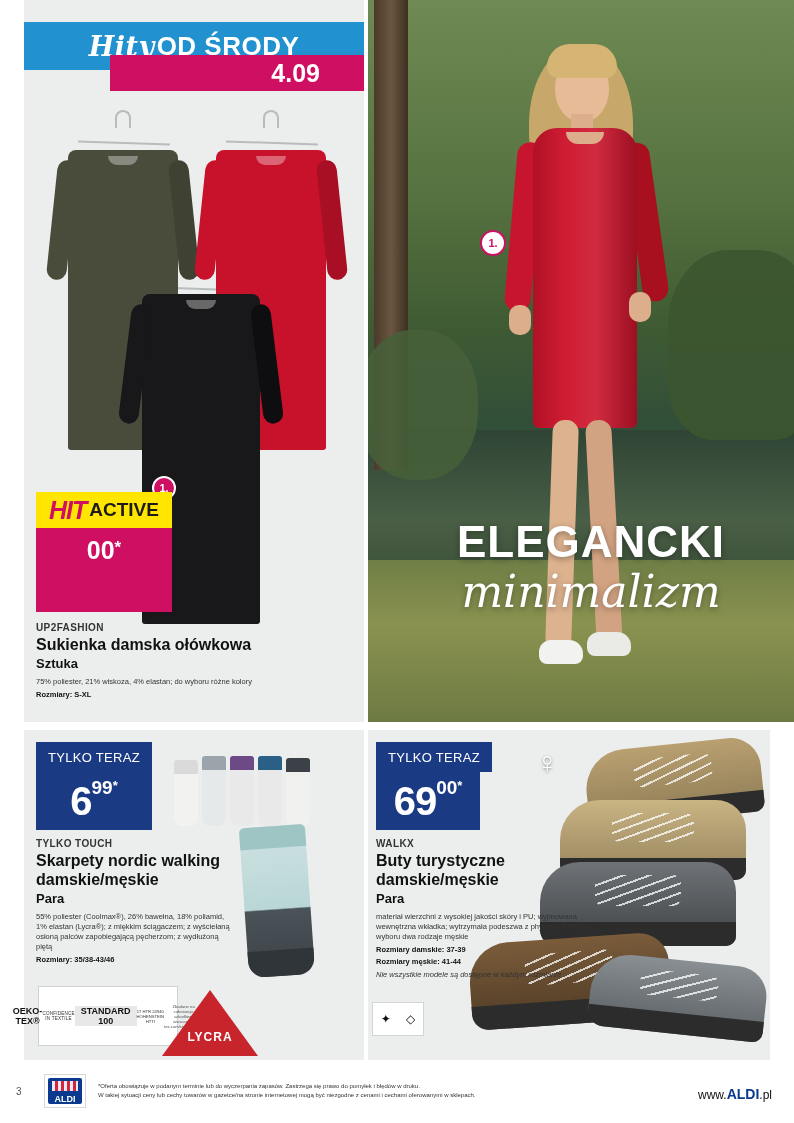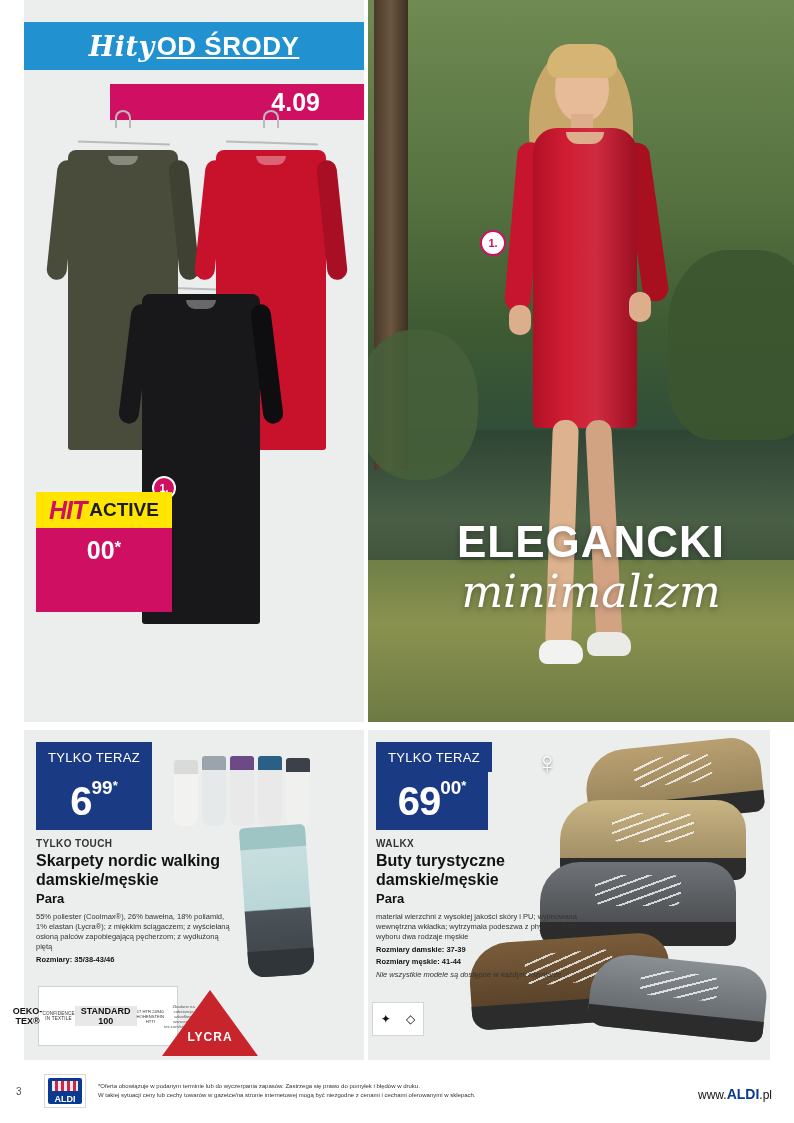--- a/index.html
+++ b/index.html
@@ -23,24 +23,24 @@
     position:absolute; left:24px; top:22px; width:340px; height:48px;
     background:#2191cf;
     color:#fff;
     display:flex; align-items:center; justify-content:center;
   }
   .banner-blue .t1 {
     font-family:"DejaVu Serif", serif;
     font-style:italic; font-weight:bold; font-size:27px; letter-spacing:.5px;
   }
   .banner-blue .t2 {
-    font-weight:bold; font-size:26px; margin-left:2px; letter-spacing:.5px;text-decoration:underline;
+    font-weight:bold; font-size:26px; margin-left:2px; letter-spacing:.5px;
   }
   .banner-pink {
-    position:absolute; left:110px; top:84px; width:254px; height:36px;
+    position:absolute; left:110px; top:55px; width:254px; height:36px;
     background:#cf0f62; color:#fff;
     display:flex; align-items:center; justify-content:flex-end;
     padding-right:44px;
     font-weight:bold; font-size:25px;
   }
 
   
   .dress-area { position:absolute; left:24px; top:106px; width:340px; height:420px; }
   .hanger-hook {
     position:absolute; width:16px; height:18px;
@@ -331,20 +331,27 @@
     <div class="hit-top">
       <span class="h1">HIT</span>
       <span class="h2">ACTIVE</span>
     </div>
     <div class="hit-bot">
       <span class="dec">00</span>
       <span class="ast">*</span>
     </div>
   </div>
 
+  <div class="prod-1">
+    <div class="brand">UP2FASHION</div>
+    <div class="pname">Sukienka damska ołówkowa</div>
+    <div class="punit">Sztuka</div>
+    <div class="pdesc">75% poliester, 21% wiskoza, 4% elastan; do wyboru różne kolory</div>
+    <div class="psize">Rozmiary: S-XL</div>
+  </div>
 
   <div class="hero">
     <div class="water"></div>
     <div class="grass"></div>
     <div class="trunk"></div>
     <div class="bush-a"></div>
     <div class="bush-b"></div>
 
     <div class="model">
       <div class="m-hair-back"></div>
@@ -415,21 +422,21 @@
     <div class="o4">17 HTR 24940 HOHENSTEIN HTTI</div>
     <div class="o5">Zbadane na substancje szkodliwe. www.oeko-tex.com/standard100</div>
   </div>
   <div class="lycra">
     <span>LYCRA</span>
   </div>
 
   <div class="panel-shoes"></div>
 
   <div class="tylko" style="left:376px; top:742px;">TYLKO TERAZ</div>
-  <div class="pricebox" style="left:376px; top:772px; width:112px; height:58px;text-align:center;">
+  <div class="pricebox" style="left:376px; top:772px; width:104px; height:58px;text-align:center;">
     <span class="int">69</span>
     <span class="dec">00</span>
     <span class="ast">*</span>
   </div>
 
   <div class="gender gender-f">♀</div>
   <div class="gender gender-m">♂</div>
 
   <div class="shoe shoe1">
       <div class="laces"></div>

